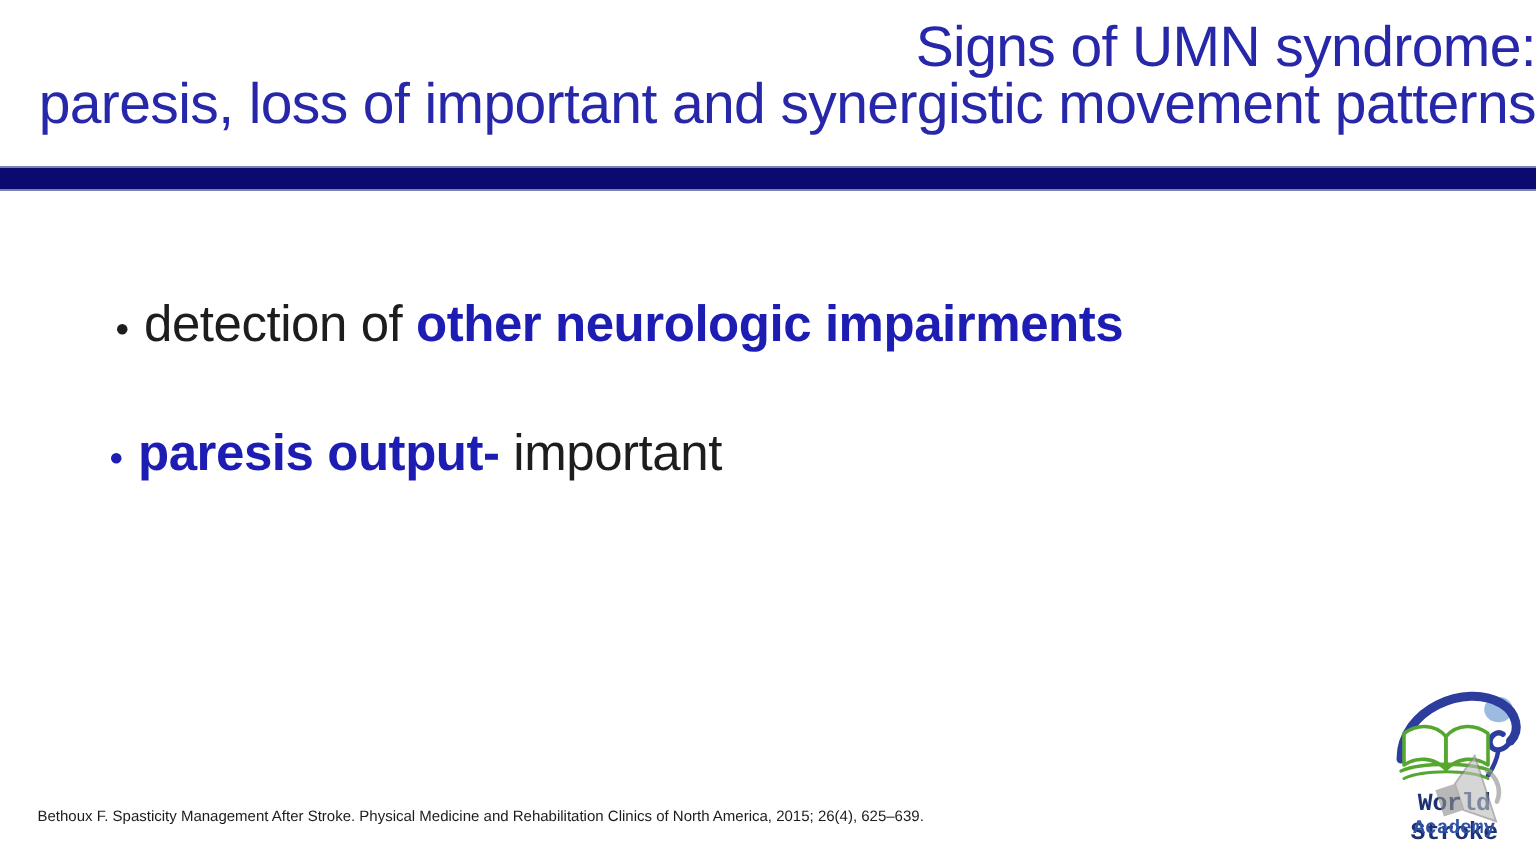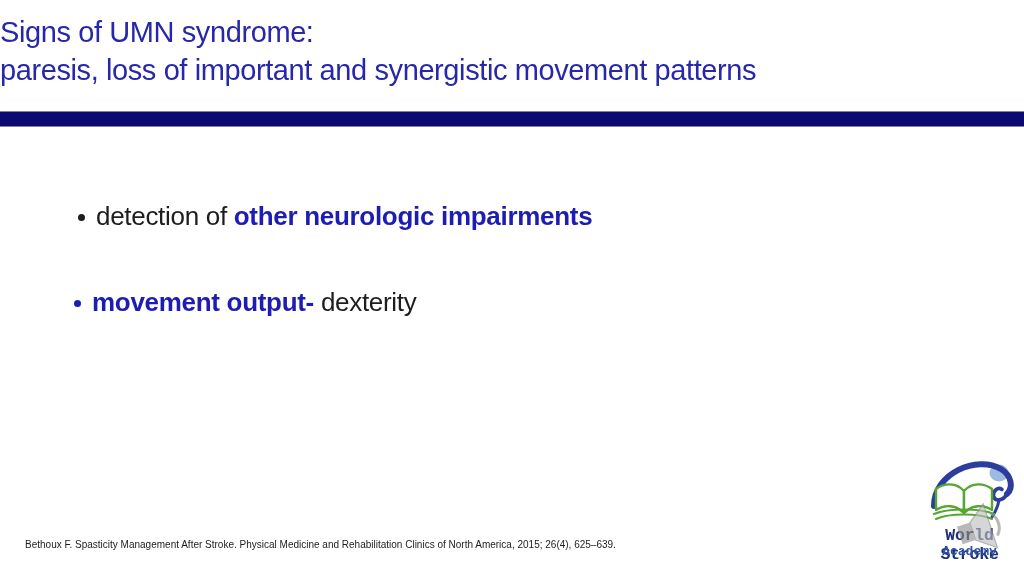--- a/index.html
+++ b/index.html
@@ -5,37 +5,37 @@
   html,body{margin:0;padding:0;background:#e8e8e8;}
   .slide{
     position:relative;
     width:1024px;height:576px;
     background:#ffffff;
     overflow:hidden;
     font-family:"Liberation Sans", sans-serif;
   }
   .title{
     position:absolute;top:13px;left:0;right:0;
-    text-align:left;
+    text-align:right;
     color:#2727a9;
-    font-size:29px;
+    font-size:38px;
     line-height:38px;
     letter-spacing:-0.4px;
     font-weight:400;
   }
   .divider-bar{
     position:absolute;top:111px;left:0;
     width:1024px;height:14px;
     background:#0a0a70;
     border-top:1px solid #7d82ad;
     border-bottom:1px solid #7d82ad;
   }
   .bullet-row{
     position:absolute;
-    font-size:26px;
+    font-size:34px;
     line-height:28px;
     color:#1d1d1d;
     letter-spacing:-0.3px;
     white-space:pre-wrap;
     text-align:center;
   }
   .bullet-row .dot{
     display:inline-block;
     width:7px;height:7px;border-radius:50%;
     background:#1d1d1d;
@@ -84,21 +84,21 @@
 
   <div class="title">
     <div>Signs of UMN syndrome:</div>
     <div>paresis, loss of important and synergistic movement patterns</div>
   </div>
 
   <div class="divider-bar"></div>
 
   <div class="bullet-row row-1"><span class="dot"></span><span class="plain">detection of </span><span class="em">other neurologic impairments</span><span class="plain"></span></div>
 
-  <div class="bullet-row row-2"><span class="dot"></span><span class="plain"></span><span class="em">movement output- </span><span class="plain">dexterity</span></div>
+  <div class="bullet-row row-2"><span class="dot"></span><span class="plain"></span><span class="em">paresis output- </span><span class="plain">important</span></div>
 
 
   <div class="citation">Bethoux F. Spasticity Management After Stroke. Physical Medicine and Rehabilitation Clinics of North America, 2015; 26(4), 625–639.</div>
 
   <div class="logo">
     <svg class="mark" width="109" height="70" viewBox="0 0 109 70">
 
       <ellipse cx="84" cy="15" rx="9.5" ry="8.5" fill="#9cbbe0"></ellipse>
 
       <g>

